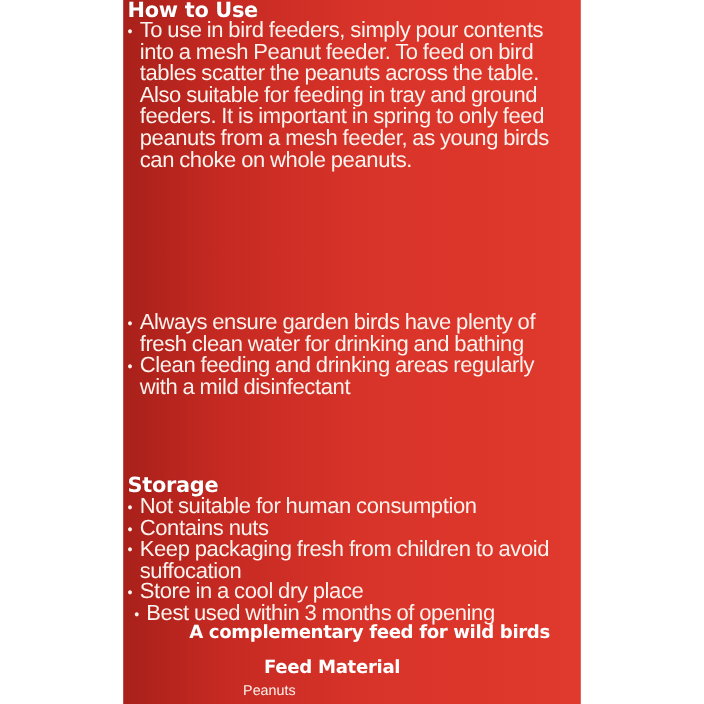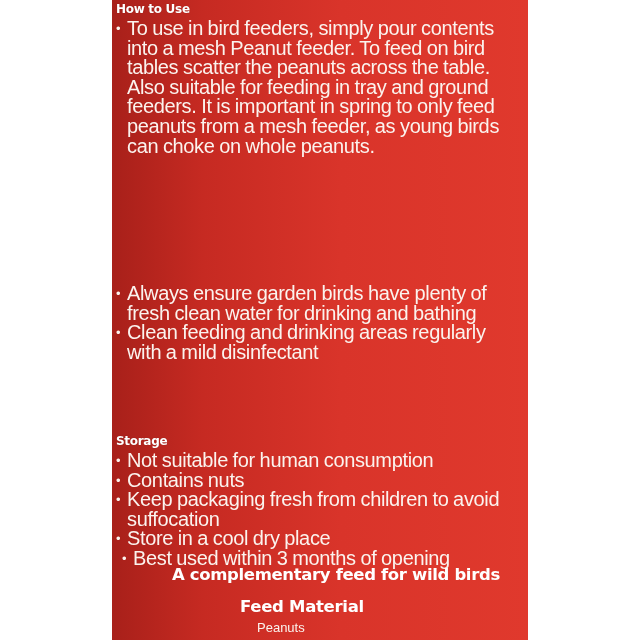--- a/index.html
+++ b/index.html
@@ -19,21 +19,21 @@
       background: linear-gradient(90deg, #a8201a 0%, #c62a22 22%, #d9342a 55%, #e0392d 100%);
       color: #fbf3ee;
       font-family: "Liberation Sans", sans-serif;
       box-sizing: border-box;
       padding: 0 4px 0 4px;
       overflow: hidden;
     }
     .section-heading {
       font-family: "DejaVu Sans", sans-serif;
       font-weight: bold;
-      font-size: 12px;
+      font-size: 19px;
       line-height: 19px;
       color: #ffffff;
       margin: 0;
       letter-spacing: -0.3px;
       text-shadow: 0 0 1px rgba(0,0,0,0.25);
     }
     ul.bullets {
       list-style: none;
       margin: 0;
       padding: 0;
@@ -83,21 +83,20 @@
       white-space: nowrap;
       margin-left: 48px;
     }
     .material-value {
       position: absolute;
       top: 620px;
       left: 109px;
       font-size: 13px;
       color: #fbf3ee;
       white-space: nowrap;
-      margin-left: 36px;
     }
   </style>
 </head>
 <body>
 
 <div class="panel">
 
   <div id="sec-how">
     <h2 class="section-heading">How to Use</h2>
     <ul class="bullets">

